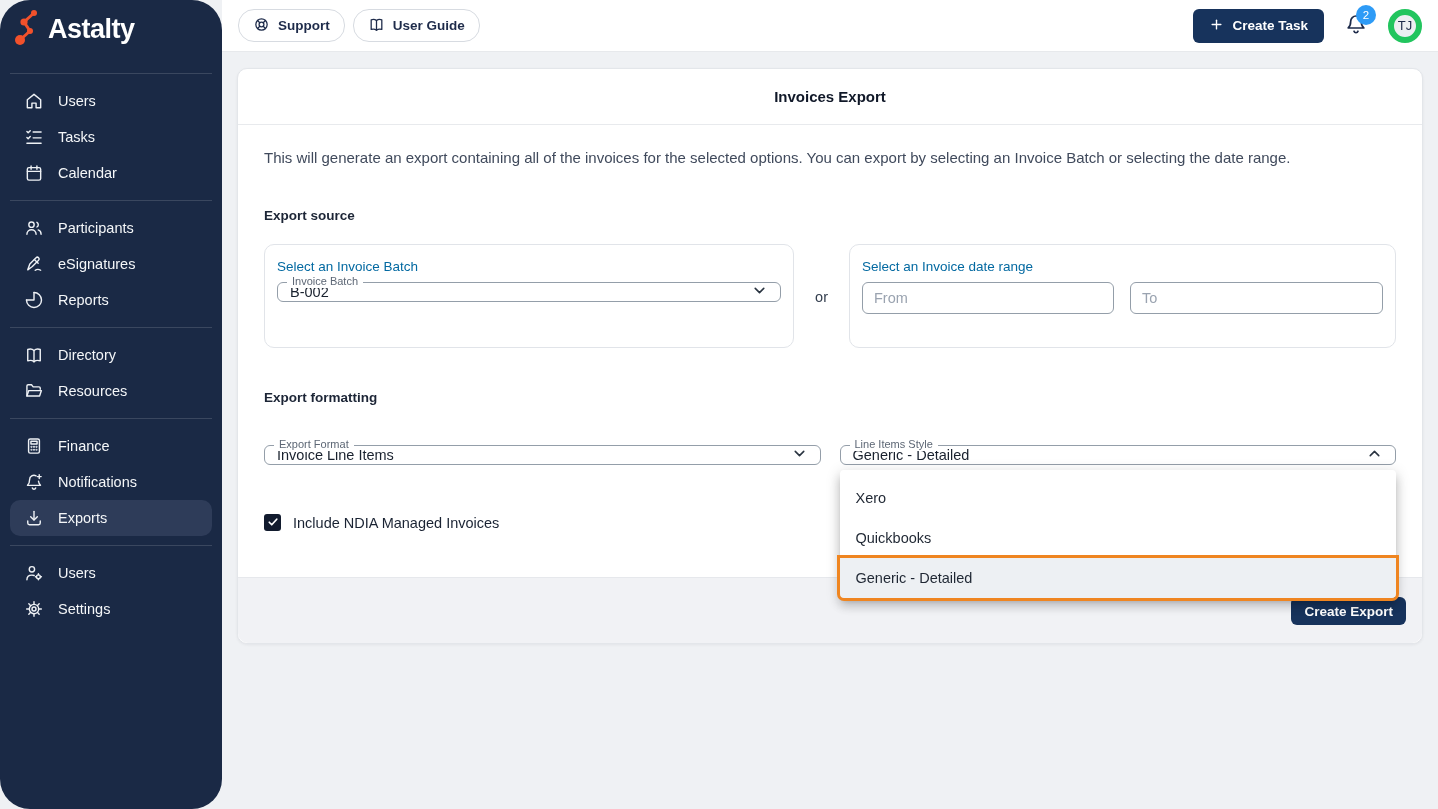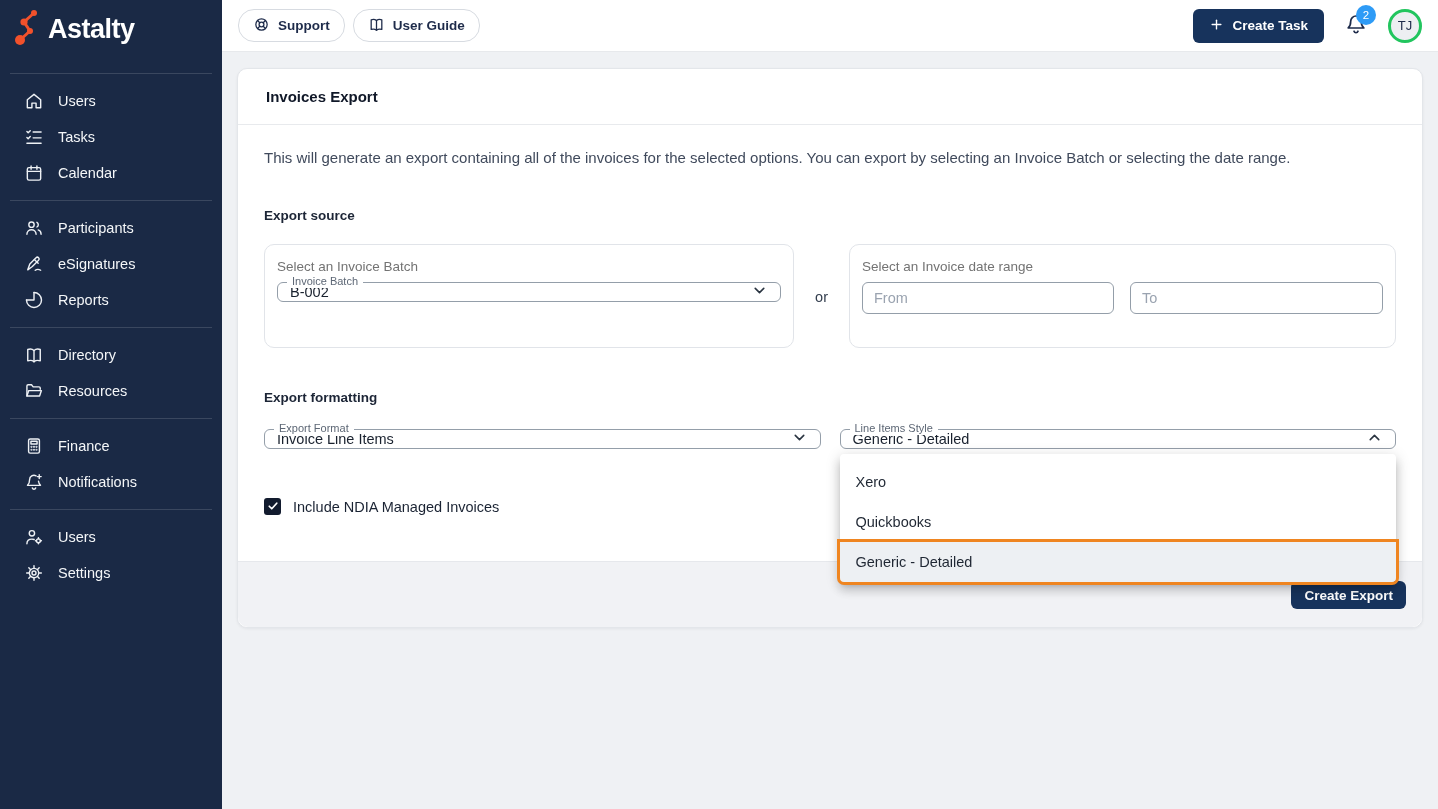--- a/index.html
+++ b/index.html
@@ -1,68 +1,68 @@
 <!DOCTYPE html>
 <html><head>
 <meta charset="utf-8">
 <style>
   * { margin:0; padding:0; box-sizing:border-box; }
   html,body { width:1438px; height:809px; overflow:hidden; font-family:"Liberation Sans", sans-serif; }
   body { display:flex; background:#eff1f4; }
 
   
-  .sidebar { width:222px; min-width:222px; height:100%; background:#1a2945; color:#f2f4f8; display:flex; flex-direction:column; }
+  .sidebar { width:222px; min-width:222px; height:100%; background:#1a2945; color:#f2f4f8; display:flex; flex-direction:column;border-radius:30px; }
   .logo { display:flex; align-items:center; gap:6px; padding:10px 0 6px 12px; height:54px; }
   .logo-word { color:#fff; font-size:27px; font-weight:bold; letter-spacing:-0.5px; }
   .nav { margin-top:10px; }
   .nav-item { display:flex; align-items:center; gap:14px; height:36px; margin:0 10px; padding:0 14px; border-radius:10px; cursor:pointer; }
   .nav-item.active { background:#2e3c59; }
   .nav-item .nicon { width:20px; height:20px; flex:0 0 20px; color:#eef1f5; }
   .nav-label { font-size:14.5px; color:#f4f6f8; }
   .nav-divider { height:1px; background:rgba(255,255,255,0.14); margin:9px 10px; }
 
   
   .main { flex:1; display:flex; flex-direction:column; height:100%; }
   .topbar { height:52px; background:#fff; border-bottom:1px solid #e7e9ec; display:flex; align-items:center; padding:0 16px; gap:8px; }
   .tb-btn { display:flex; align-items:center; gap:8px; height:33px; padding:0 14px; background:#fff; border:1px solid #d7dbe1; border-radius:16px; font-size:13.5px; font-weight:bold; color:#1e2b4a; cursor:pointer; }
   .tb-btn svg { width:17px; height:17px; color:#1e2b4a; }
   .tb-right { margin-left:auto; display:flex; align-items:center; gap:20px; }
   .primary-btn { display:flex; align-items:center; gap:8px; background:#17335c; color:#fff; border:none; border-radius:6px; height:34px; padding:0 16px; font-size:13.5px; font-weight:bold; cursor:pointer; }
   .primary-btn svg { width:15px; height:15px; color:#fff; }
   .bell-wrap { position:relative; cursor:pointer; }
   .bell-wrap svg { width:24px; height:24px; color:#1e2b4a; }
   .badge { position:absolute; top:-7px; right:-8px; min-width:20px; height:20px; border-radius:50%; background:#2e9bf6; color:#fff; font-size:11.5px; display:flex; align-items:center; justify-content:center; }
-  .avatar { width:34px; height:34px; border-radius:50%; background:#edeff2; border:3px solid #22c55e; color:#1e2b4a; font-size:13px; display:flex; align-items:center; justify-content:center; cursor:pointer; }
+  .avatar { width:34px; height:34px; border-radius:50%; background:#edeff2; border:6px solid #22c55e; color:#1e2b4a; font-size:13px; display:flex; align-items:center; justify-content:center; cursor:pointer; }
 
   .content { flex:1; background:#eff1f4; padding:16px 15px; overflow:hidden; }
 
   
   .card { background:#fff; border:1px solid #e3e6ea; border-radius:10px; box-shadow:0 1px 3px rgba(16,24,40,.06); }
-  .card-header { padding:19px 28px; border-bottom:1px solid #e8eaed; }
+  .card-header { padding:19px 28px; border-bottom:1px solid #e8eaed;text-align:center; }
   .card-title { font-size:15px; font-weight:bold; color:#101828; }
   .card-body { padding:24px 26px 46px; }
   .description { font-size:15px; color:#404a5c; }
   .section-heading { margin-top:42px; font-size:13.5px; font-weight:bold; color:#1c2536; }
 
   .panels-row { display:flex; gap:21px; margin-top:21px; }
   .panel { flex:1; border:1px solid #e1e4e9; border-radius:10px; padding:14px 12px 33px; background:#fff; }
-  .panel-label { font-size:13.5px; color:#737373; margin-bottom:8px; }
+  .panel-label { font-size:13.5px; color:#0369a1; margin-bottom:8px; }
   .or-label { align-self:flex-start; margin-top:45px; font-size:14.5px; color:#333e4e; }
 
   .mui-select { position:relative; border:1px solid #949ea9; border-radius:6px; height:20px; display:flex; align-items:center; justify-content:space-between; padding:0 12px; background:#fff; cursor:pointer; }
   .mui-select .flabel { position:absolute; top:-8px; left:9px; background:#fff; padding:0 5px; font-size:11px; color:#5d6775; line-height:13px; }
   .mui-select .value { font-size:14.5px; color:#19212e; }
   .mui-select svg { width:17px; height:17px; color:#2a3441; }
 
   .date-inputs { display:flex; gap:16px; }
   .text-input { height:32px; border:1px solid #949ea9; border-radius:6px; padding:0 11px; font-size:14.5px; color:#19212e; font-family:"Liberation Sans", sans-serif; outline:none; background:#fff; }
   .text-input::placeholder { color:#9aa3b0; }
   .from-input { width:252px; } .to-input { width:253px; }
 
-  .selects-row { display:flex; gap:19px; margin-top:24px; }
+  .selects-row { display:flex; gap:19px; margin-top:40px; }
   .select-col { flex:1; position:relative; }
 
   .menu { position:absolute; top:calc(100% + 5px); left:0; right:0; background:#fff; border-radius:4px; padding-top:8px; z-index:20;
           box-shadow:0 5px 5px -3px rgba(0,0,0,.2), 0 8px 10px 1px rgba(0,0,0,.14), 0 3px 14px 2px rgba(0,0,0,.12); }
   .menu-item { height:40px; display:flex; align-items:center; padding:0 16px; font-size:14.5px; color:#1f2733; cursor:pointer; }
   .menu-item.highlighted { background:#edf0f3; outline:3px solid #ef8520; border-radius:0 0 4px 4px; }
 
   .checkbox-row { display:flex; align-items:center; gap:12px; margin-top:49px; }
   .checkbox { width:17px; height:17px; border-radius:3px; background:#121b2e; display:flex; align-items:center; justify-content:center; cursor:pointer; }
   .checkbox svg { width:12px; height:12px; color:#fff; }
@@ -176,20 +176,28 @@
       <span class="nav-label">Finance</span>
     </div>
     <div class="nav-item">
       <span class="nicon"><svg viewBox="0 0 24 24" fill="none" stroke="currentColor" stroke-width="1.7" stroke-linecap="round" stroke-linejoin="round">
             <path d="M14.5 4.6A5.3 5.3 0 0 0 6.7 9.3c0 4-1.4 5.7-2.5 6.7h15.6c-.9-.8-2-2.2-2.4-4.9"></path>
             <path d="M10 19.2a2.1 2.1 0 0 0 4 0"></path>
             <line x1="18.3" y1="3.2" x2="18.3" y2="7.8"></line>
             <line x1="16" y1="5.5" x2="20.6" y2="5.5"></line>
           </svg></span>
       <span class="nav-label">Notifications</span>
+    </div>
+    <div class="nav-item active">
+      <span class="nicon"><svg viewBox="0 0 24 24" fill="none" stroke="currentColor" stroke-width="1.7" stroke-linecap="round" stroke-linejoin="round">
+            <path d="M12 4v10"></path>
+            <path d="m8 10.5 4 4 4-4"></path>
+            <path d="M4.5 15.5V18a2 2 0 0 0 2 2h11a2 2 0 0 0 2-2v-2.5"></path>
+          </svg></span>
+      <span class="nav-label">Exports</span>
     </div>
     <div class="nav-divider"></div>
 
     <div class="nav-item">
       <span class="nicon"><svg viewBox="0 0 24 24" fill="none" stroke="currentColor" stroke-width="1.7" stroke-linecap="round" stroke-linejoin="round">
             <circle cx="9.5" cy="7.5" r="3.2"></circle>
             <path d="M3.5 20c0-3.5 2.6-5.5 6-5.5 1 0 1.9.2 2.7.5"></path>
             <circle cx="17.3" cy="16.5" r="2.3"></circle>
             <line x1="17.3" y1="12.9" x2="17.3" y2="14.1"></line>
             <line x1="17.3" y1="18.9" x2="17.3" y2="20.1"></line>

